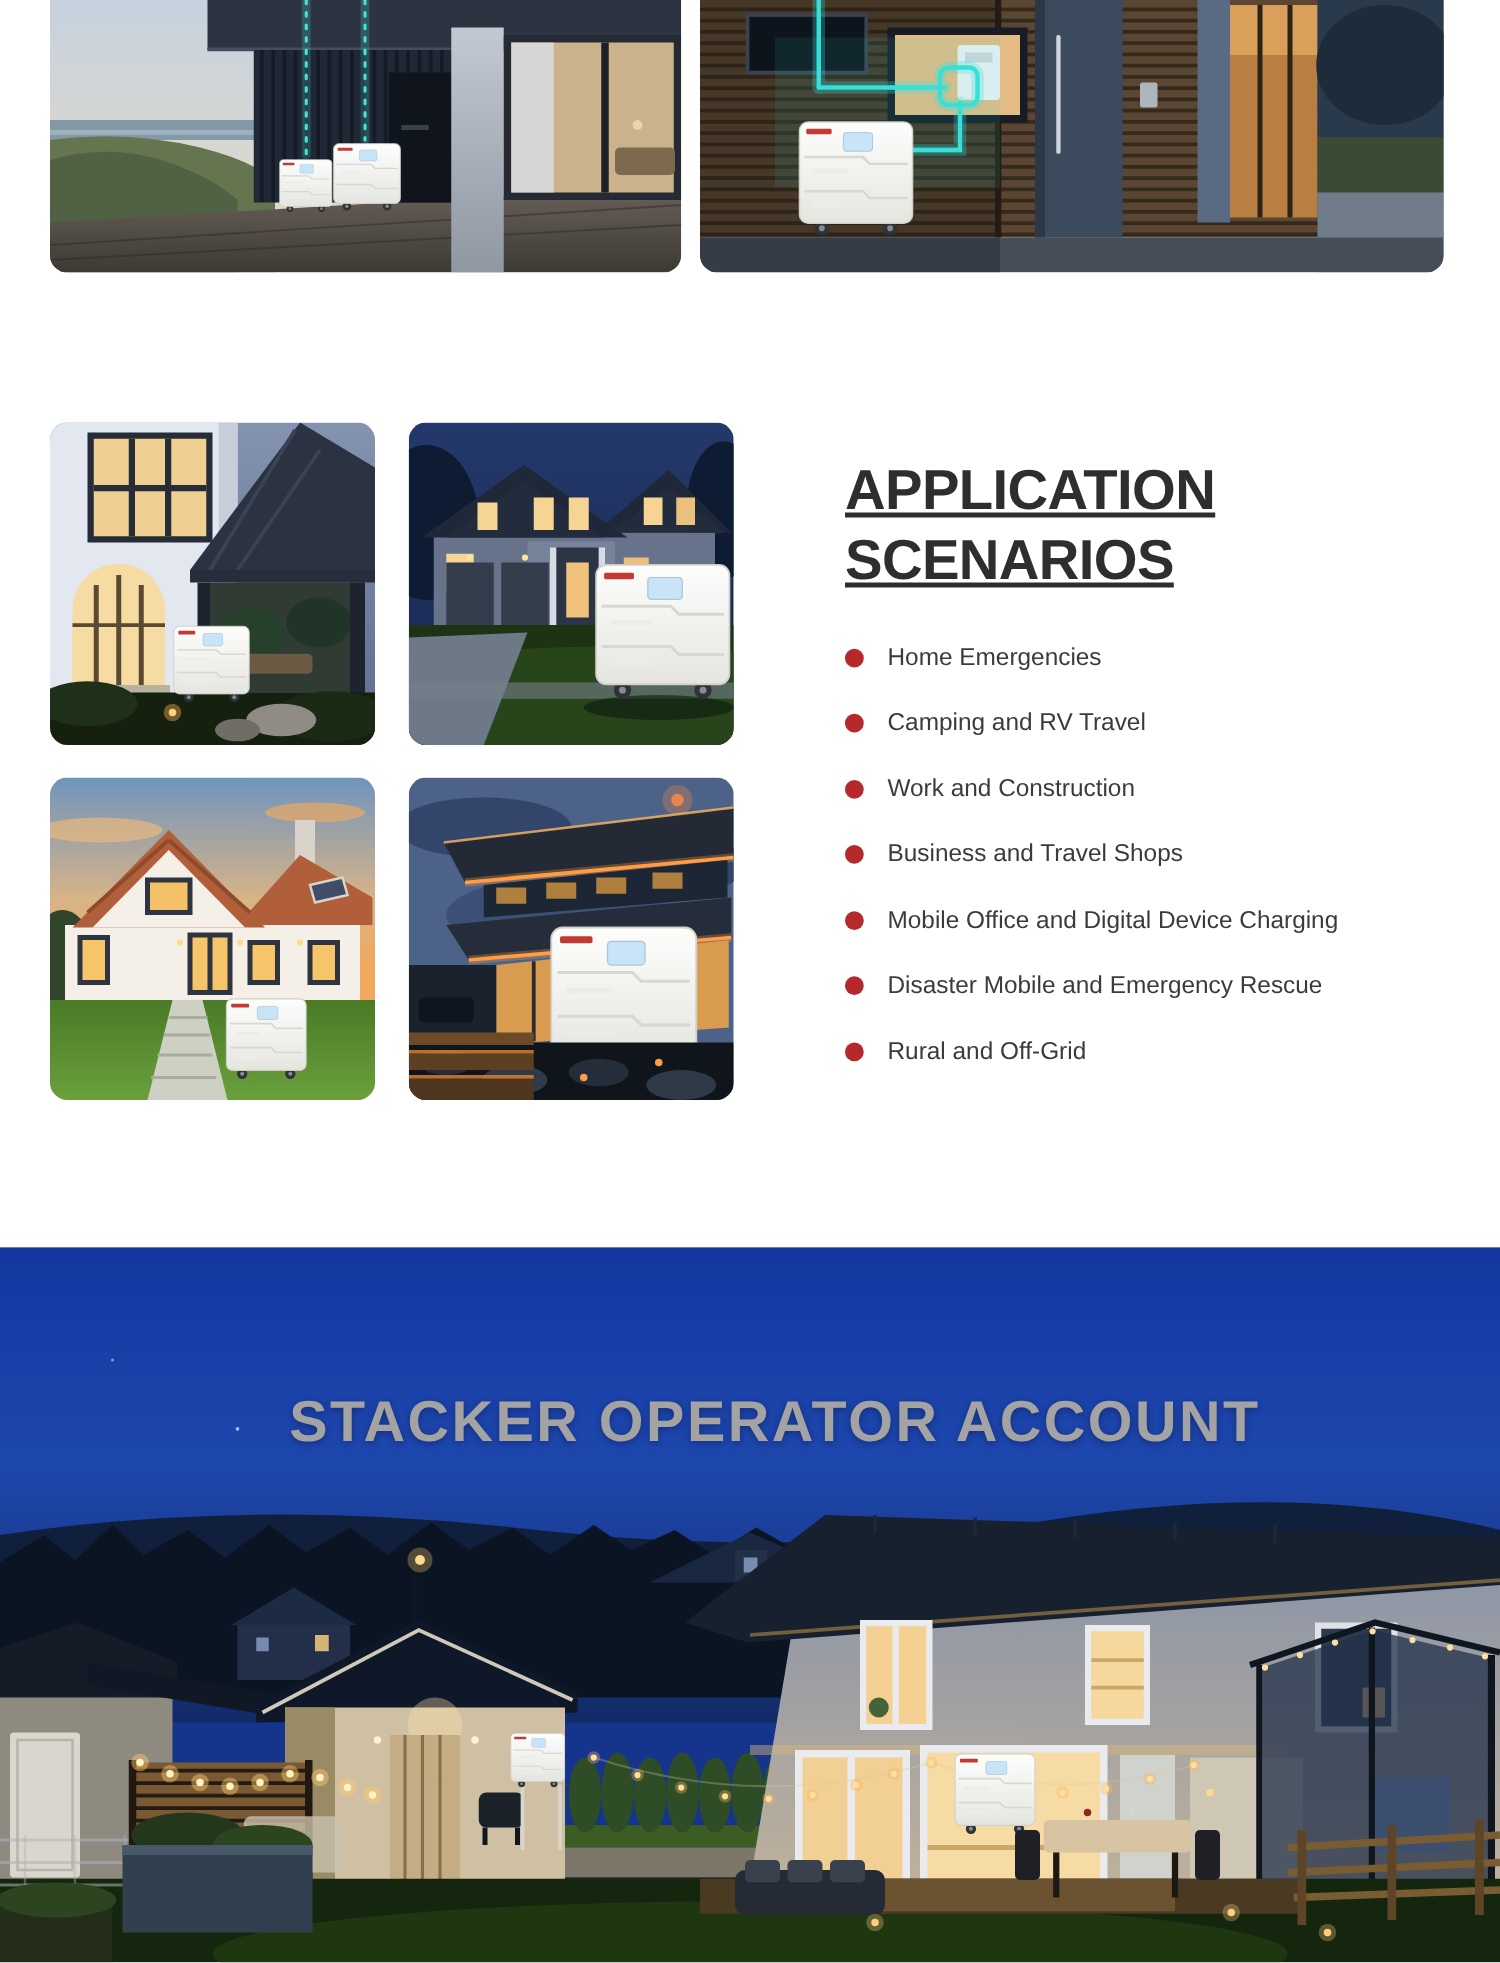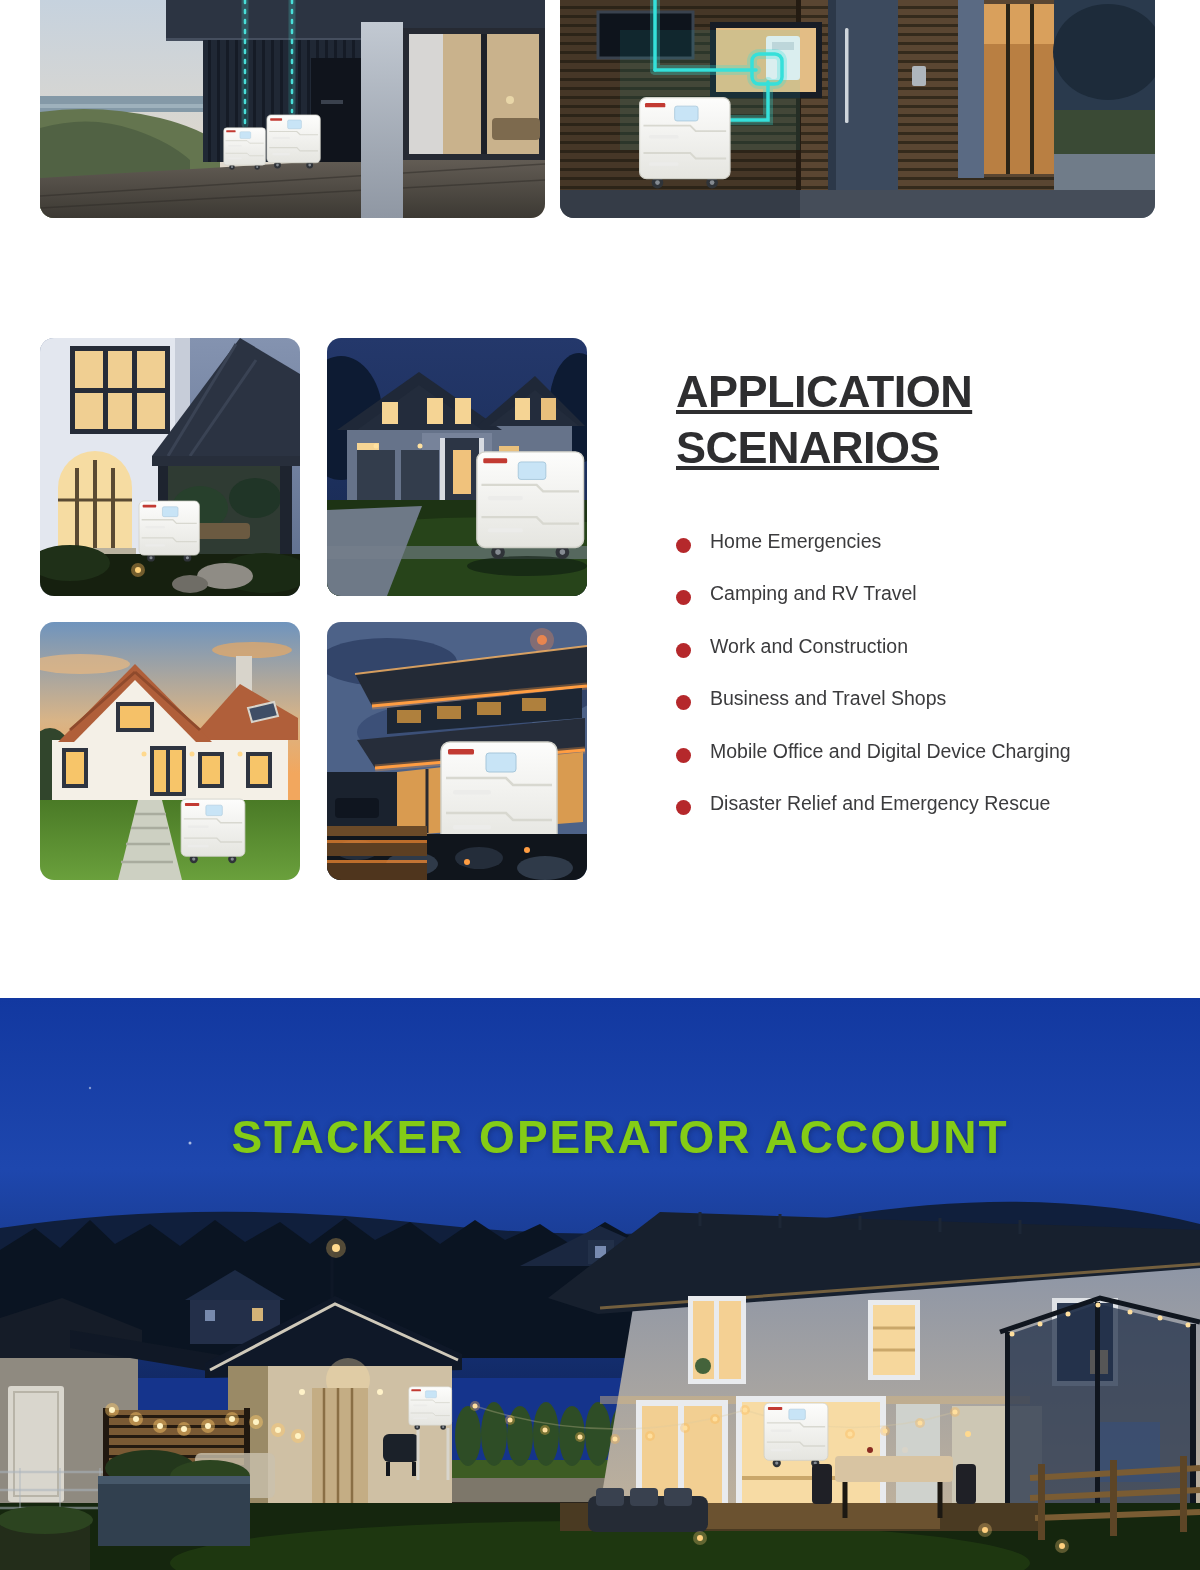--- a/index.html
+++ b/index.html
@@ -9,26 +9,26 @@
   figure svg{display:block;}
   .photo-a{left:40px;top:0;width:505px;height:218px;border-radius:0 0 14px 14px;}
   .photo-b{left:560px;top:0;width:595px;height:218px;border-radius:0 0 14px 14px;}
   .g1{left:40px;top:338px;width:260px;height:258px;border-radius:14px;}
   .g2{left:327px;top:338px;width:260px;height:258px;border-radius:14px;}
   .g3{left:40px;top:622px;width:260px;height:258px;border-radius:14px;}
   .g4{left:327px;top:622px;width:260px;height:258px;border-radius:14px;}
   .app-title{position:absolute;left:676px;top:364px;width:360px;margin:0;
              font-size:45px;line-height:56px;font-weight:bold;letter-spacing:-0.5px;color:#2e2e30;text-decoration:underline;}
   .app-list{position:absolute;left:676px;top:500px;margin:0;padding:0;list-style:none;}
-  .app-list li{display:flex;align-items:flex-end;height:52.5px;}
+  .app-list li{display:flex;align-items:center;height:52.5px;}
   .dot{width:15px;height:15px;border-radius:50%;background:#b5282b;margin-right:19px;flex:0 0 auto;}
   .app-list .lbl{font-size:19.5px;color:#3b3b3d;}
   .hero{position:absolute;left:0;top:998px;width:1200px;height:572px;background:#15348c;}
   .hero svg{position:absolute;left:0;top:0;}
-  .hero-title{position:absolute;left:40px;right:0;top:110px;text-align:center;color:#84cc16;
+  .hero-title{position:absolute;left:40px;right:0;top:110px;text-align:center;color:#a3a3a3;
               font-size:46px;line-height:58px;font-weight:bold;letter-spacing:2px;
               text-shadow:0 1px 6px rgba(10,20,60,.45);}
 </style>
 </head>
 <body>
 
 <div class="page">
 
   <svg width="0" height="0" style="position:absolute" aria-hidden="true">
     <defs>
@@ -366,21 +366,25 @@
     <li>
         <span class="dot"></span>
         <span class="lbl">Business and Travel Shops</span>
       </li>
     <li>
         <span class="dot"></span>
         <span class="lbl">Mobile Office and Digital Device Charging</span>
       </li>
     <li>
         <span class="dot"></span>
-        <span class="lbl">Disaster Relief and Emergency Rescue</span>
+        <span class="lbl">Disaster Mobile and Emergency Rescue</span>
+      </li>
+    <li>
+        <span class="dot"></span>
+        <span class="lbl">Rural and Off-Grid</span>
       </li>
   </ul>
 
   <section class="hero">
     <svg viewBox="0 0 1200 572" width="1200" height="572">
       <defs>
         <linearGradient id="hSky" x1="0" y1="0" x2="0" y2="1">
           <stop offset="0" stop-color="#1238a0"></stop>
             <stop offset="0.45" stop-color="#1e47ae"></stop>
           <stop offset="1" stop-color="#122a66"></stop>

